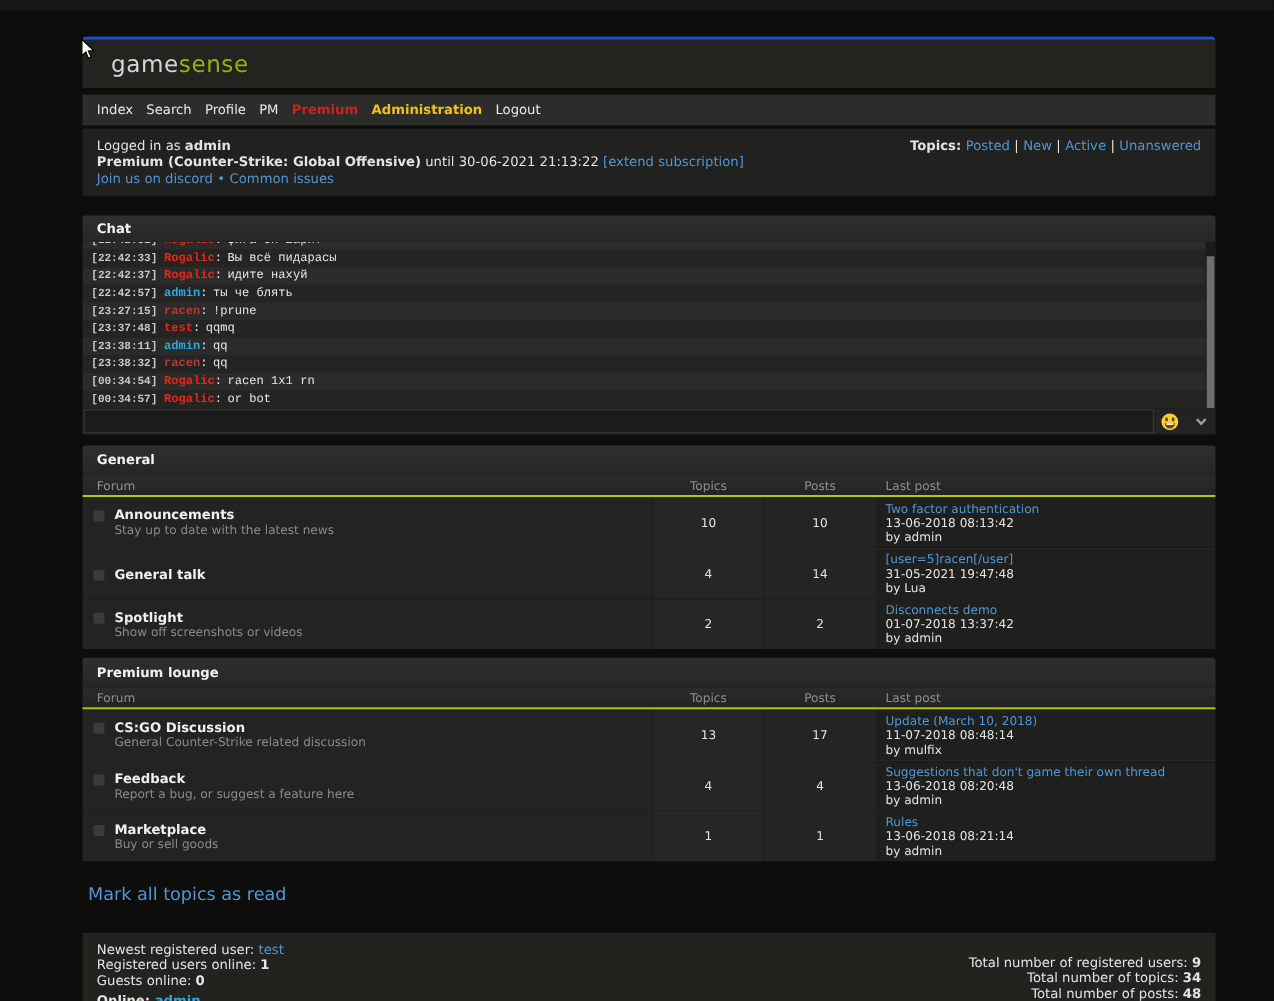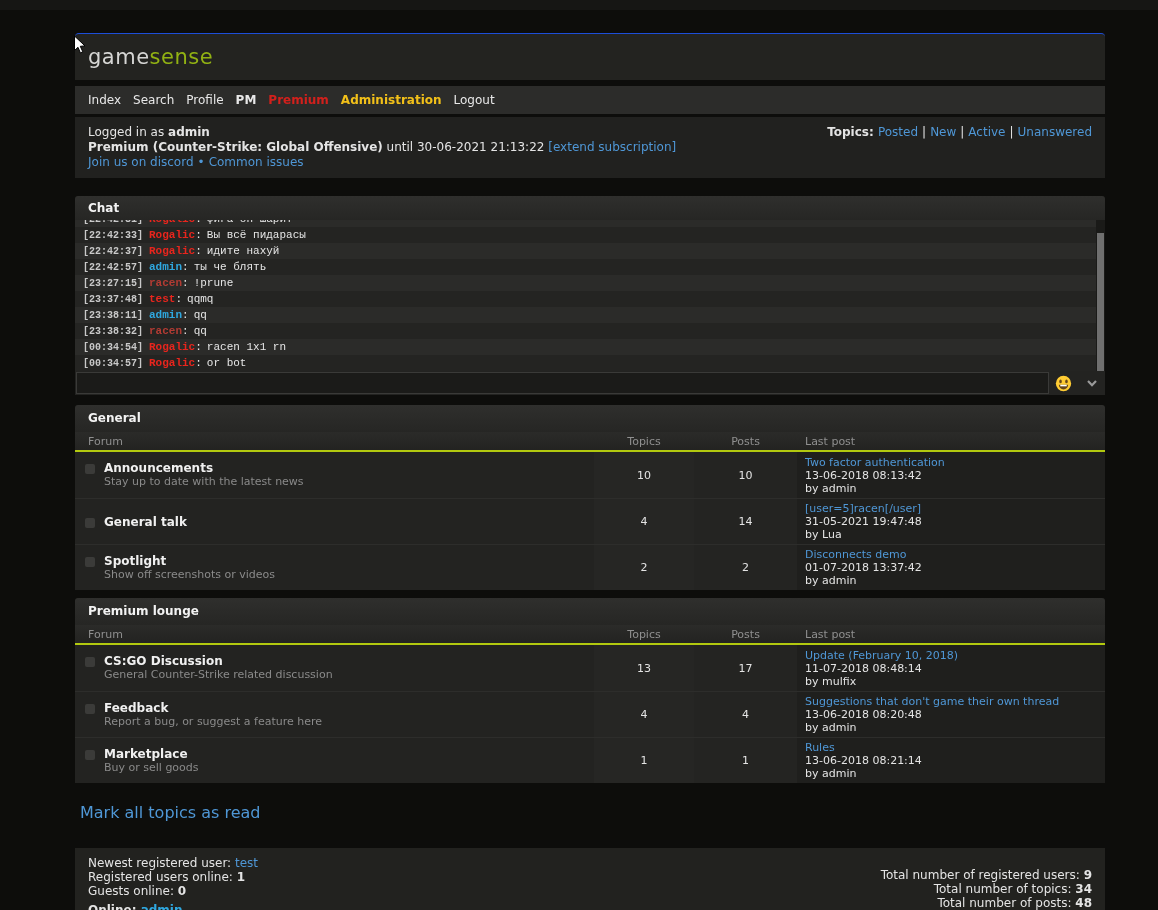--- a/index.html
+++ b/index.html
@@ -14,22 +14,22 @@
   .link { color:#4f97d6; }
   b { font-weight:bold; }
 
   .topstrip { position:absolute; top:0; left:0; width:1158px; height:10px; background:#161614; }
   .cursor { position:absolute; left:73px; top:35px; z-index:50; }
 
   .wrap { position:absolute; left:75px; top:33px; width:1030px; }
 
   
   .logobar {
-    height:47px; background:#232320; border-top:1px solid #1d4ed8;
-    border-radius:4px 4px 0 0; display:flex; align-items:center; padding-left:13px;
+    height:47px; background:#232320; border-top:3px solid #1d4ed8;
+    border-radius:4px 4px 0 0; display:flex; align-items:center; padding-left:26px;
   }
   .logo { font-size:21px; letter-spacing:0.5px; cursor:pointer; }
   .lg1 { color:#d6d6d4; }
   .lg2 { color:#92b213; }
 
   
   .nav {
     margin-top:6px; height:28px; background:#2c2c2a;
     display:flex; align-items:center; gap:12px; padding-left:13px;
     font-size:12px;
@@ -124,21 +124,21 @@
 
   
   <div class="nav">
 
       <a class="navitem" style="color: rgb(232, 232, 232);">Index</a>
 
       <a class="navitem" style="color: rgb(232, 232, 232);">Search</a>
 
       <a class="navitem" style="color: rgb(232, 232, 232);">Profile</a>
 
-      <a class="navitem" style="color: rgb(232, 232, 232); font-weight: bold;">PM</a>
+      <a class="navitem" style="color: rgb(232, 232, 232);">PM</a>
 
       <a class="navitem" style="color: rgb(210, 32, 28); font-weight: bold;">Premium</a>
 
       <a class="navitem" style="color: rgb(242, 192, 25); font-weight: bold;">Administration</a>
 
       <a class="navitem" style="color: rgb(232, 232, 232);">Logout</a>
     </div>
 
   
   <div class="userbar">
@@ -310,21 +310,21 @@
               <span class="status-icon"></span>
               <div class="ftext">
                 <a class="fname">CS:GO Discussion</a>
                 <div class="fdesc">General Counter-Strike related discussion</div>
               </div>
             </div>
           </div>
           <div class="cell-topics">13</div>
           <div class="cell-posts">17</div>
           <div class="cell-last">
-            <a class="link lptitle">Update (February 10, 2018)</a>
+            <a class="link lptitle">Update (March 10, 2018)</a>
             <div class="lpdate">11-07-2018 08:48:14</div>
             <div class="lpby">by mulfix</div>
           </div>
         </div>
 
         <div class="frow">
           <div class="cell-forum">
             <div class="forum-inner">
               <span class="status-icon"></span>
               <div class="ftext">

